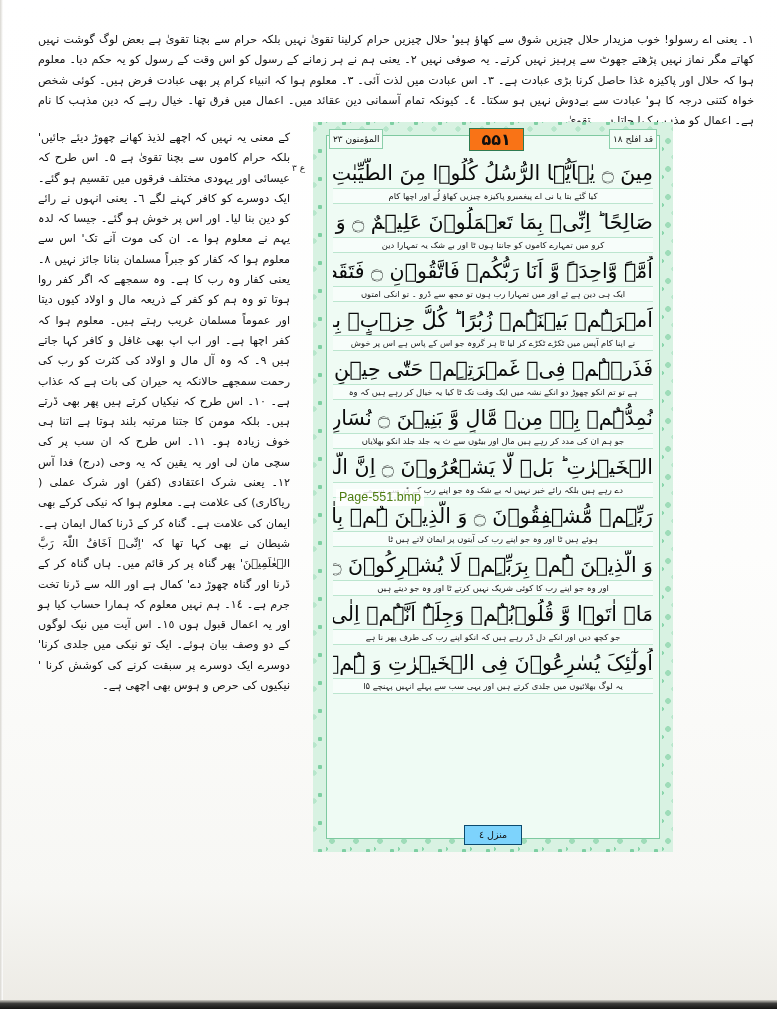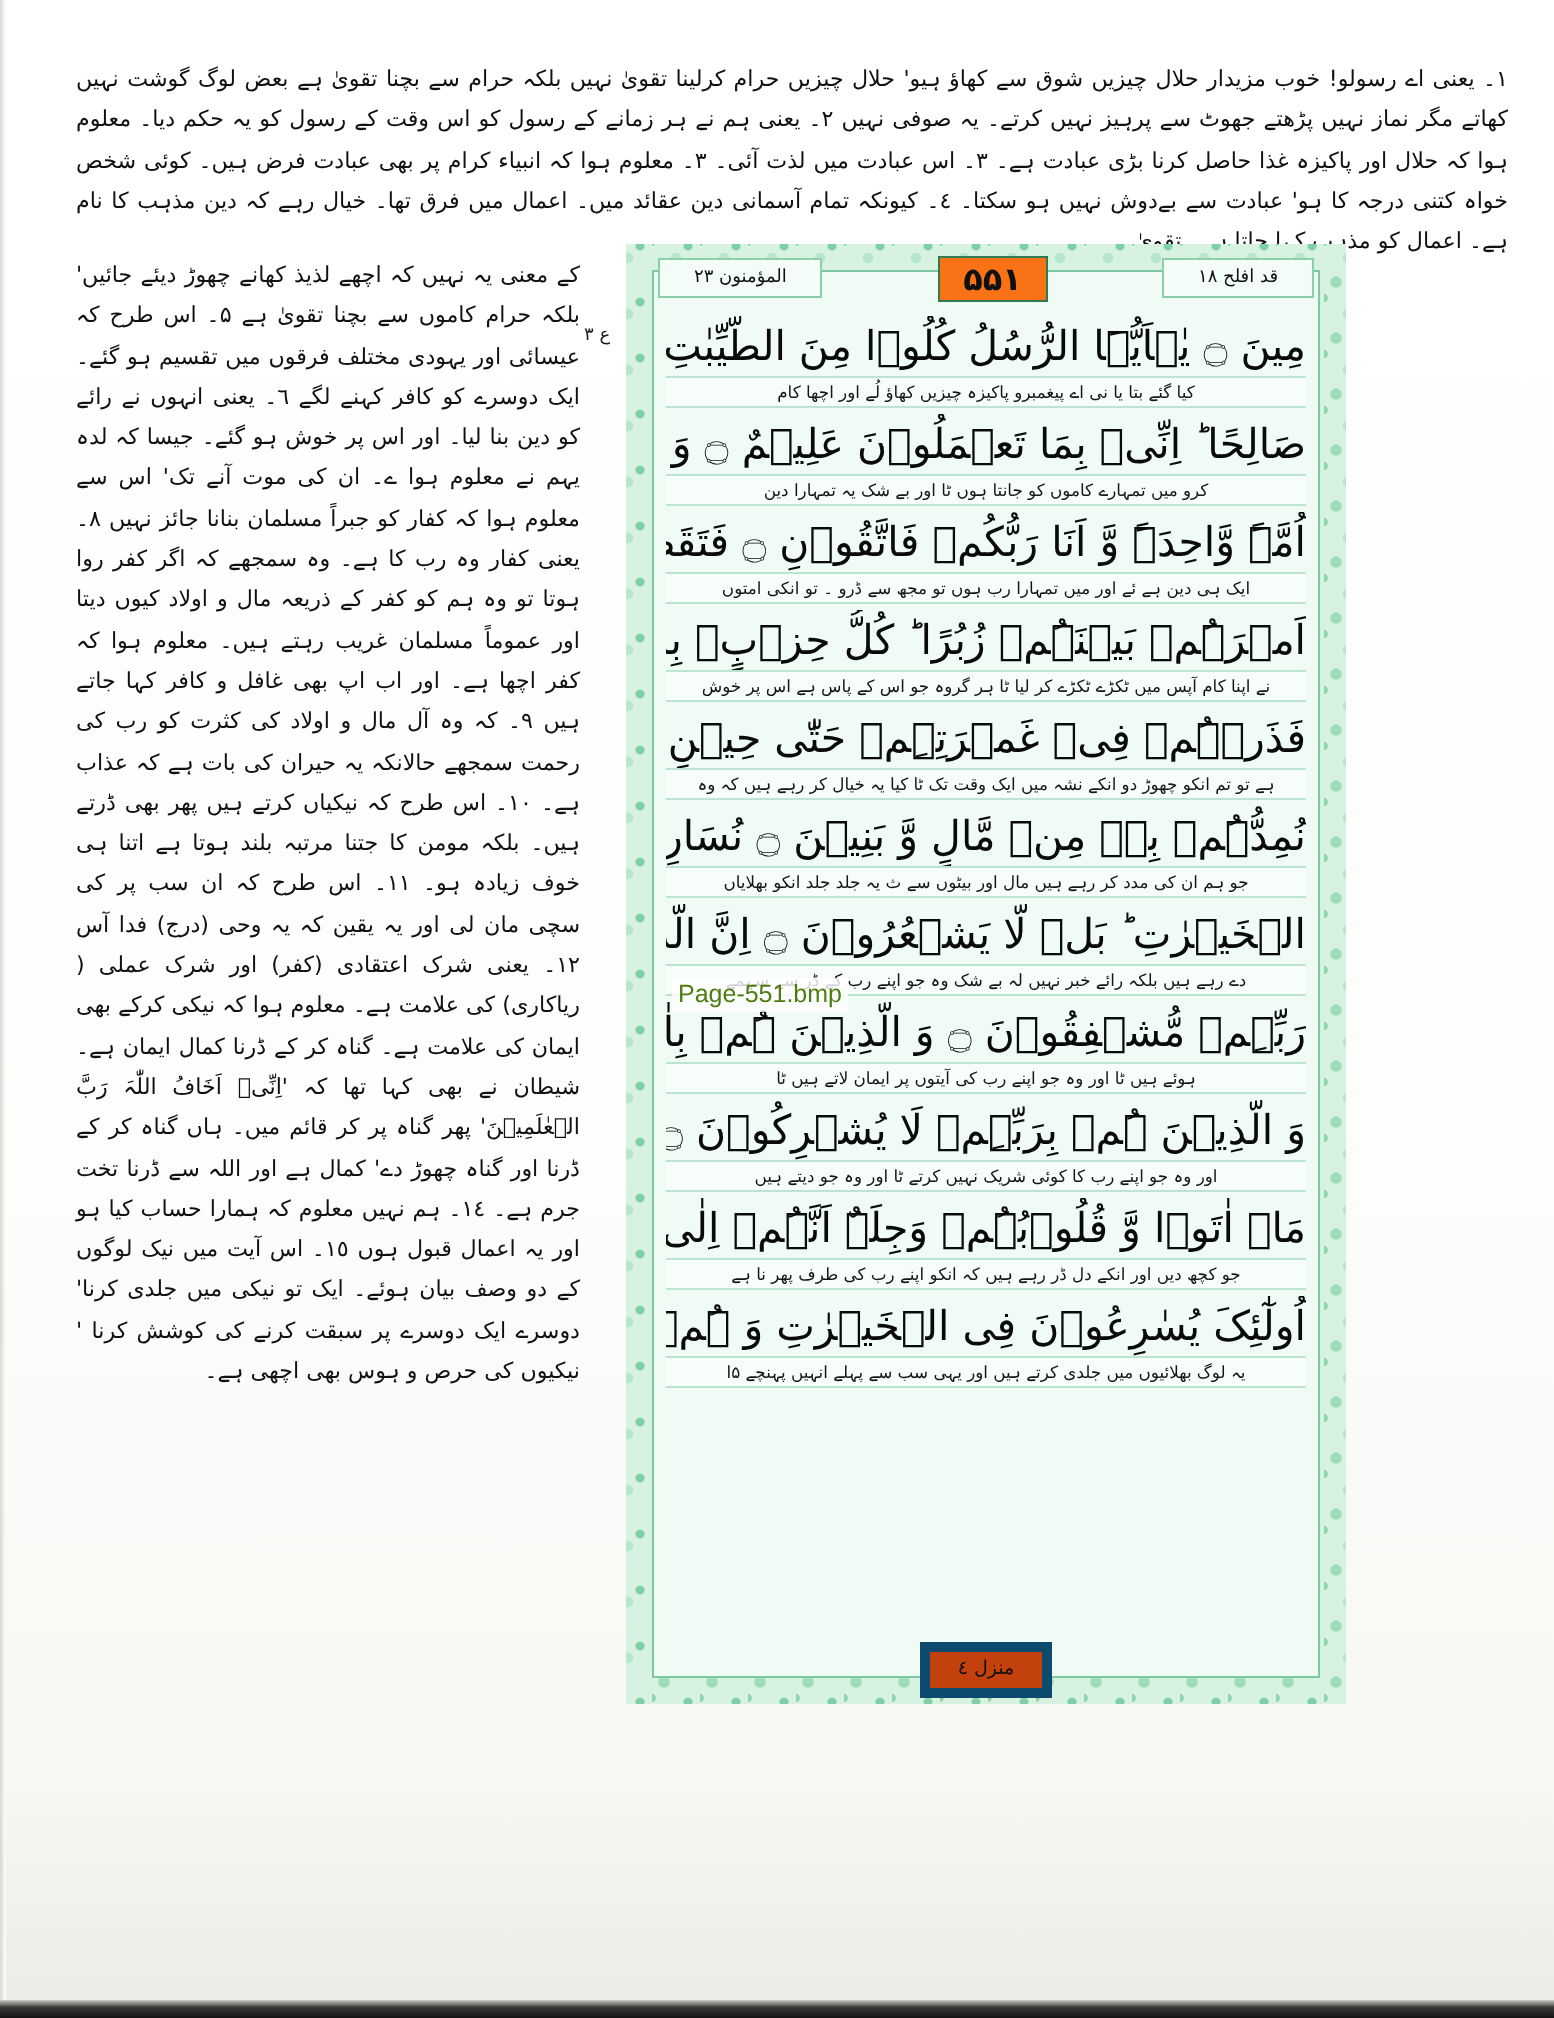--- a/index.html
+++ b/index.html
@@ -124,21 +124,21 @@
     padding: 0 16px;
     box-sizing: border-box;
     z-index: 4;
   }
   .header-chip {
     background: #f4fcf7;
     border: 1px solid #8ccfab;
     color: #101010;
     font-size: 9px;
     line-height: 14px;
-    padding: 2px 17px;
+    padding: 2px 3px;
     direction: rtl;
     white-space: nowrap;
   }
   #page-number-chip {
     background: #f97316;
     border: 1.3px solid #2f7a52;
     font-size: 16px;
     line-height: 19px;
     font-weight: bold;
     padding: 1px 12px;
@@ -186,22 +186,22 @@
     left: 313px;
     top: 822px;
     width: 360px;
     height: 26px;
     display: flex;
     align-items: center;
     justify-content: center;
     z-index: 4;
   }
   #manzil-chip {
-    background: #c2410c;
-    border: 5px solid #0c4a6e;
+    background: #7dd3fc;
+    border: 1px solid #0c4a6e;
     color: #101010;
     font-size: 9.5px;
     line-height: 14px;
     padding: 2px 14px;
     direction: rtl;
   }
 
   
   #file-watermark {
     position: absolute;

